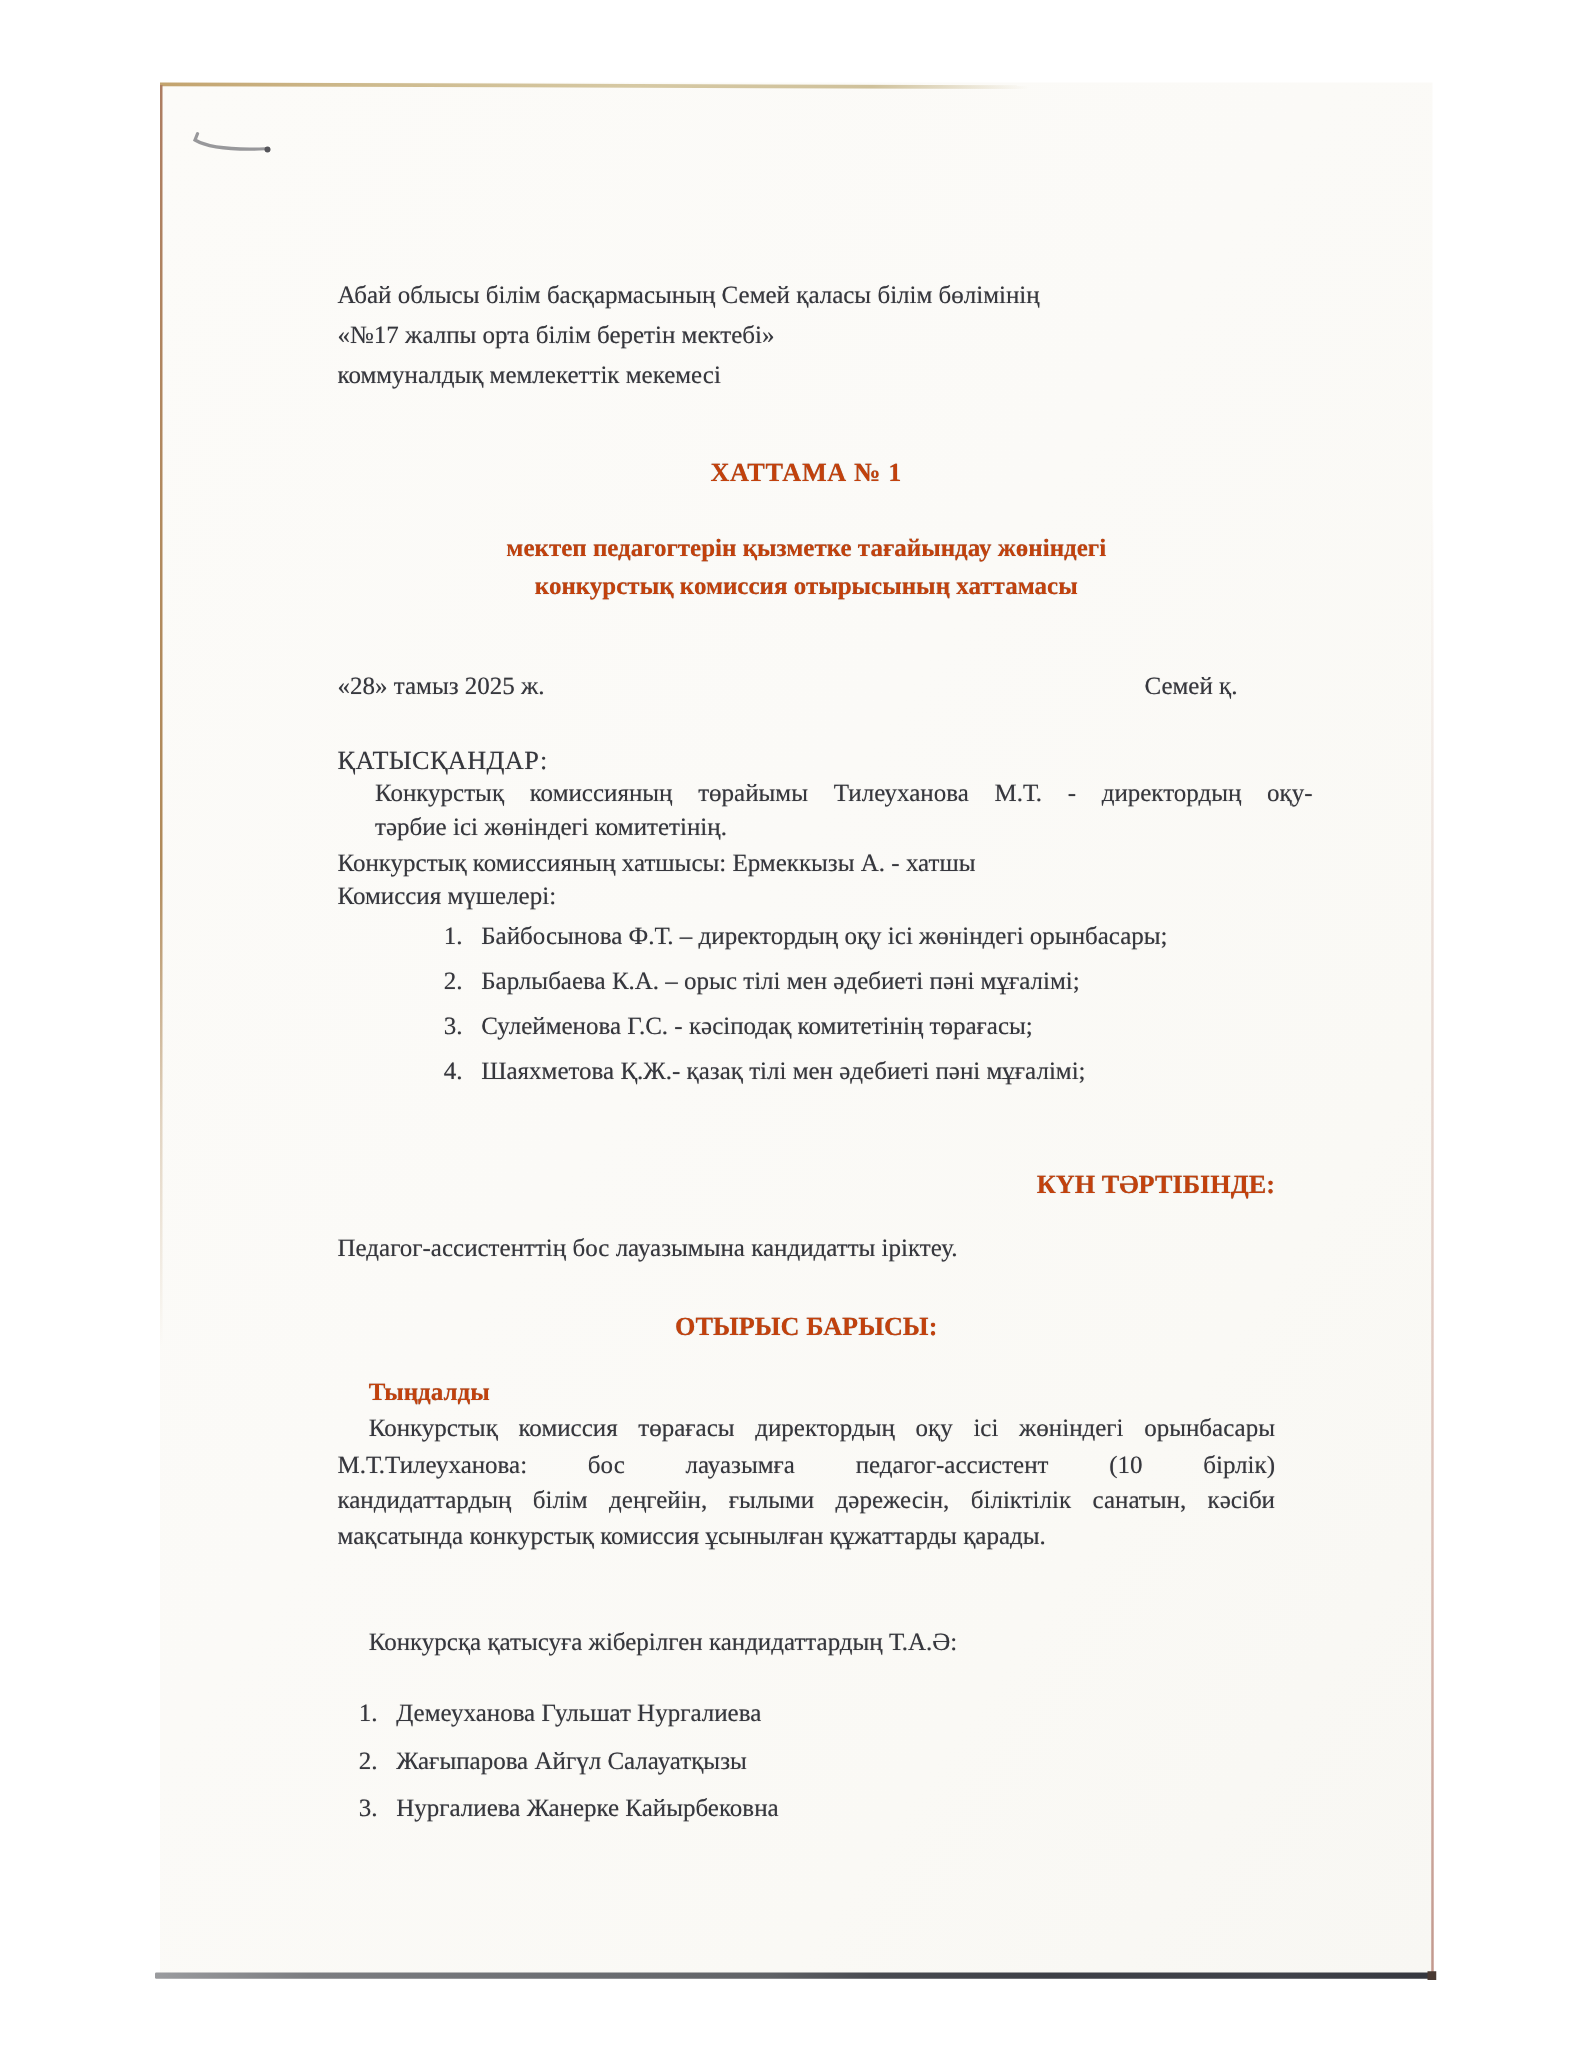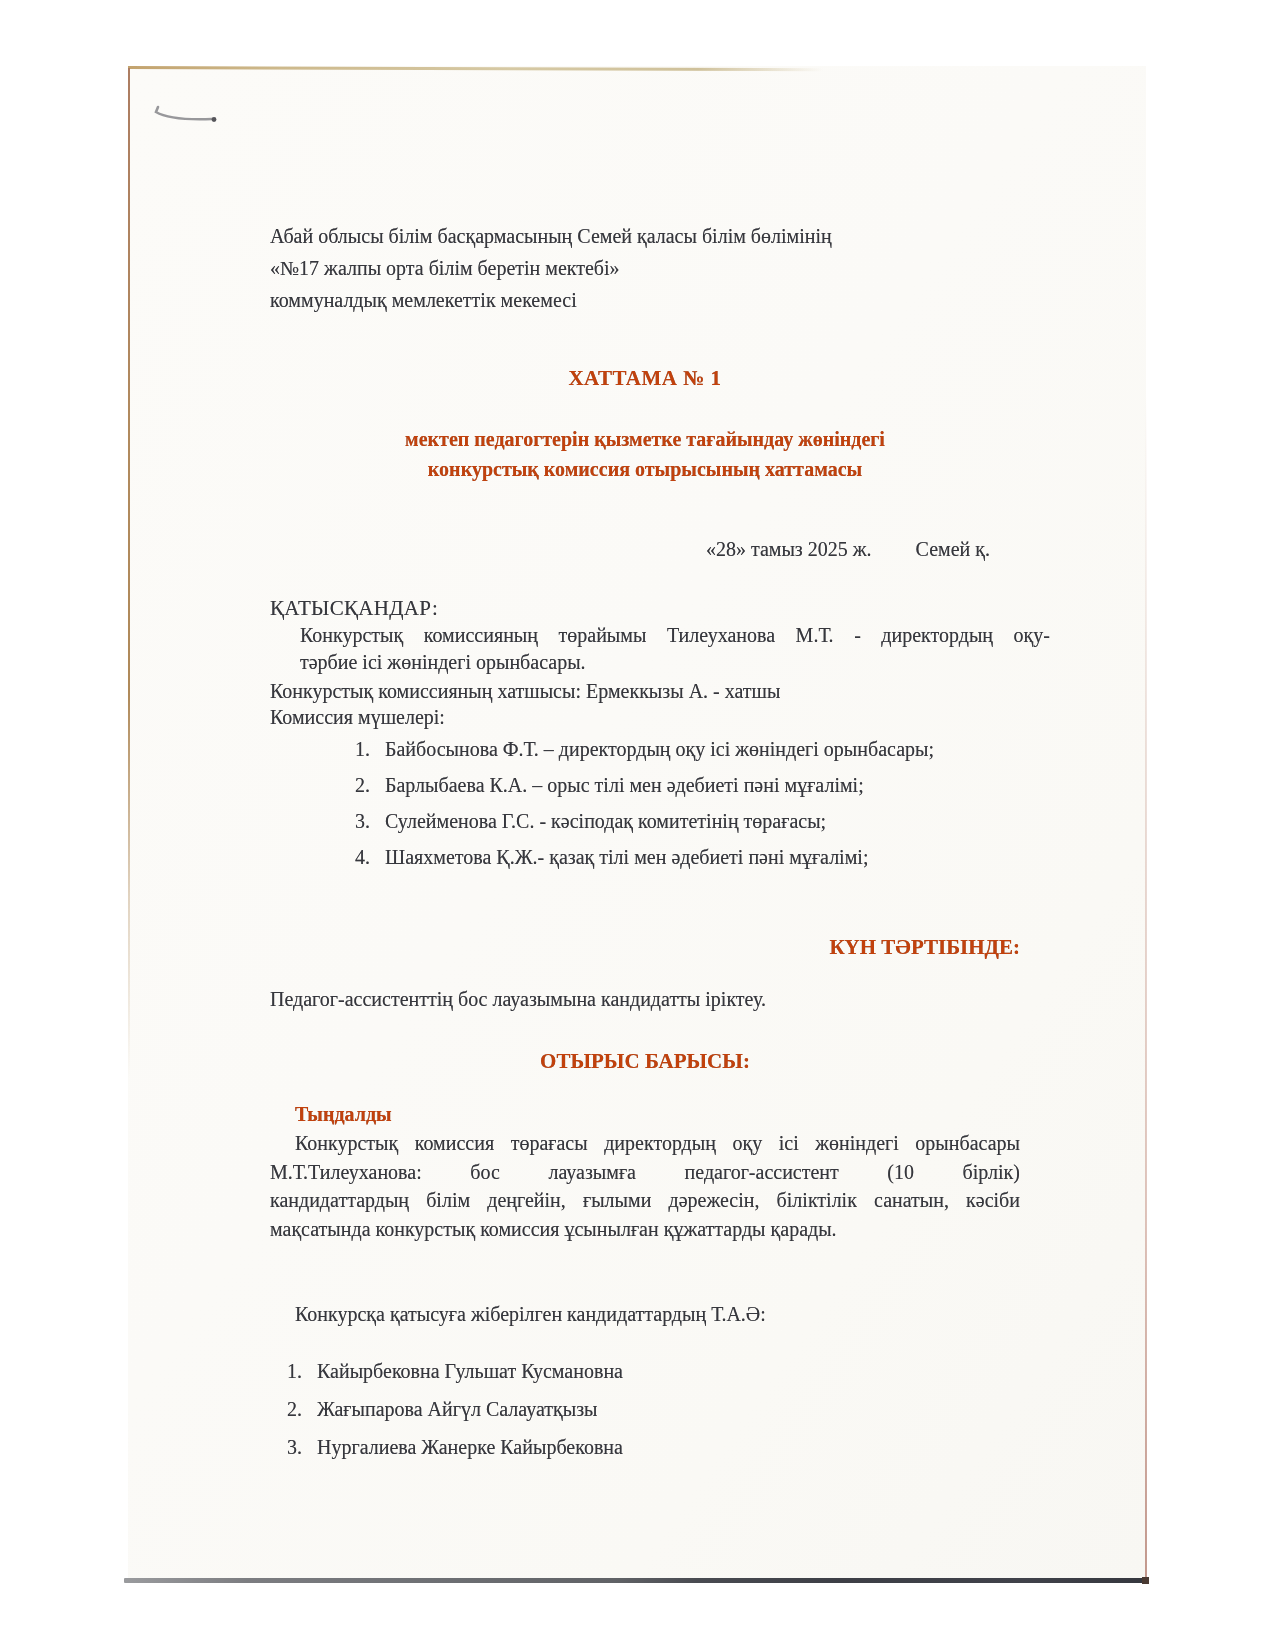--- a/index.html
+++ b/index.html
@@ -57,21 +57,21 @@
     color: #36373d;
     text-shadow: 0 0 0.6px rgba(54,55,61,0.55);
   }
   .content > div { position: absolute; width: 100%; }
   .center { text-align: center; }
   .bold { font-weight: 700; color: #c2410c; }
 
   .org       { top: 220px; line-height: 32px; }
   .doc-title { top: 366px; font-size: 21px; letter-spacing: 0.5px; }
   .subtitle  { top: 424px; line-height: 30px; }
-  .date-row  { top: 538px; width: 720px !important; display: flex; justify-content: flex-end; gap: 44px; }
+  .date-row  { top: 538px; width: 720px !important; display: flex; justify-content: space-between; gap: 44px; }
 
   .att-heading   { top: 596px; font-size: 21px; letter-spacing: 0.3px; }
   .chair         { top: 622px; line-height: 27px; margin-left: 30px; }
   .jline         { text-align: justify; text-align-last: justify; }
   .secretary     { top: 680px; }
   .members-label { top: 706px; }
 
   .members { top: 738px; left: 85px; width: 680px !important; }
   .candidates { top: 1360px; left: 17px; }
   .li { margin-bottom: 14px; line-height: 22px; }
@@ -122,21 +122,21 @@
 
     <div class="date-row">
       <span>«28» тамыз  2025 ж.</span>
       <span>Семей қ.</span>
     </div>
 
     <div class="att-heading">ҚАТЫСҚАНДАР:</div>
 
     <div class="chair">
       <div class="jline">Конкурстық комиссияның төрайымы Тилеуханова М.Т. - директордың оқу-</div>
-      <div>тәрбие  ісі жөніндегі орынбасары.</div>
+      <div>тәрбие  ісі жөніндегі комитетінің.</div>
     </div>
 
     <div class="secretary">Конкурстық комиссияның хатшысы: Ермеккызы А. - хатшы</div>
 
     <div class="members-label">Комиссия мүшелері:</div>
 
     <div class="members">
       <div class="li">
         <span class="num">1.</span><span class="itext">Байбосынова Ф.Т. – директордың оқу ісі жөніндегі орынбасары;</span>
       </div>
@@ -163,21 +163,21 @@
       <div class="jline first">Конкурстық комиссия төрағасы директордың оқу ісі жөніндегі орынбасары</div>
       <div class="jline">М.Т.Тилеуханова: бос лауазымға педагог-ассистент (10 бірлік)</div>
       <div class="jline">кандидаттардың білім деңгейін, ғылыми дәрежесін, біліктілік санатын, кәсіби</div>
       <div>мақсатында конкурстық комиссия ұсынылған құжаттарды қарады.</div>
     </div>
 
     <div class="cand-label">Конкурсқа қатысуға жіберілген кандидаттардың  Т.А.Ә:</div>
 
     <div class="candidates">
       <div class="li">
-        <span class="num">1.</span><span class="itext">Кайырбековна Гульшат Кусмановна</span>
+        <span class="num">1.</span><span class="itext">Демеуханова Гульшат Нургалиева</span>
       </div>
       <div class="li">
         <span class="num">2.</span><span class="itext">Жағыпарова Айгүл Салауатқызы</span>
       </div>
       <div class="li">
         <span class="num">3.</span><span class="itext">Нургалиева Жанерке Кайырбековна</span>
       </div>
     </div>
 
   </div>

